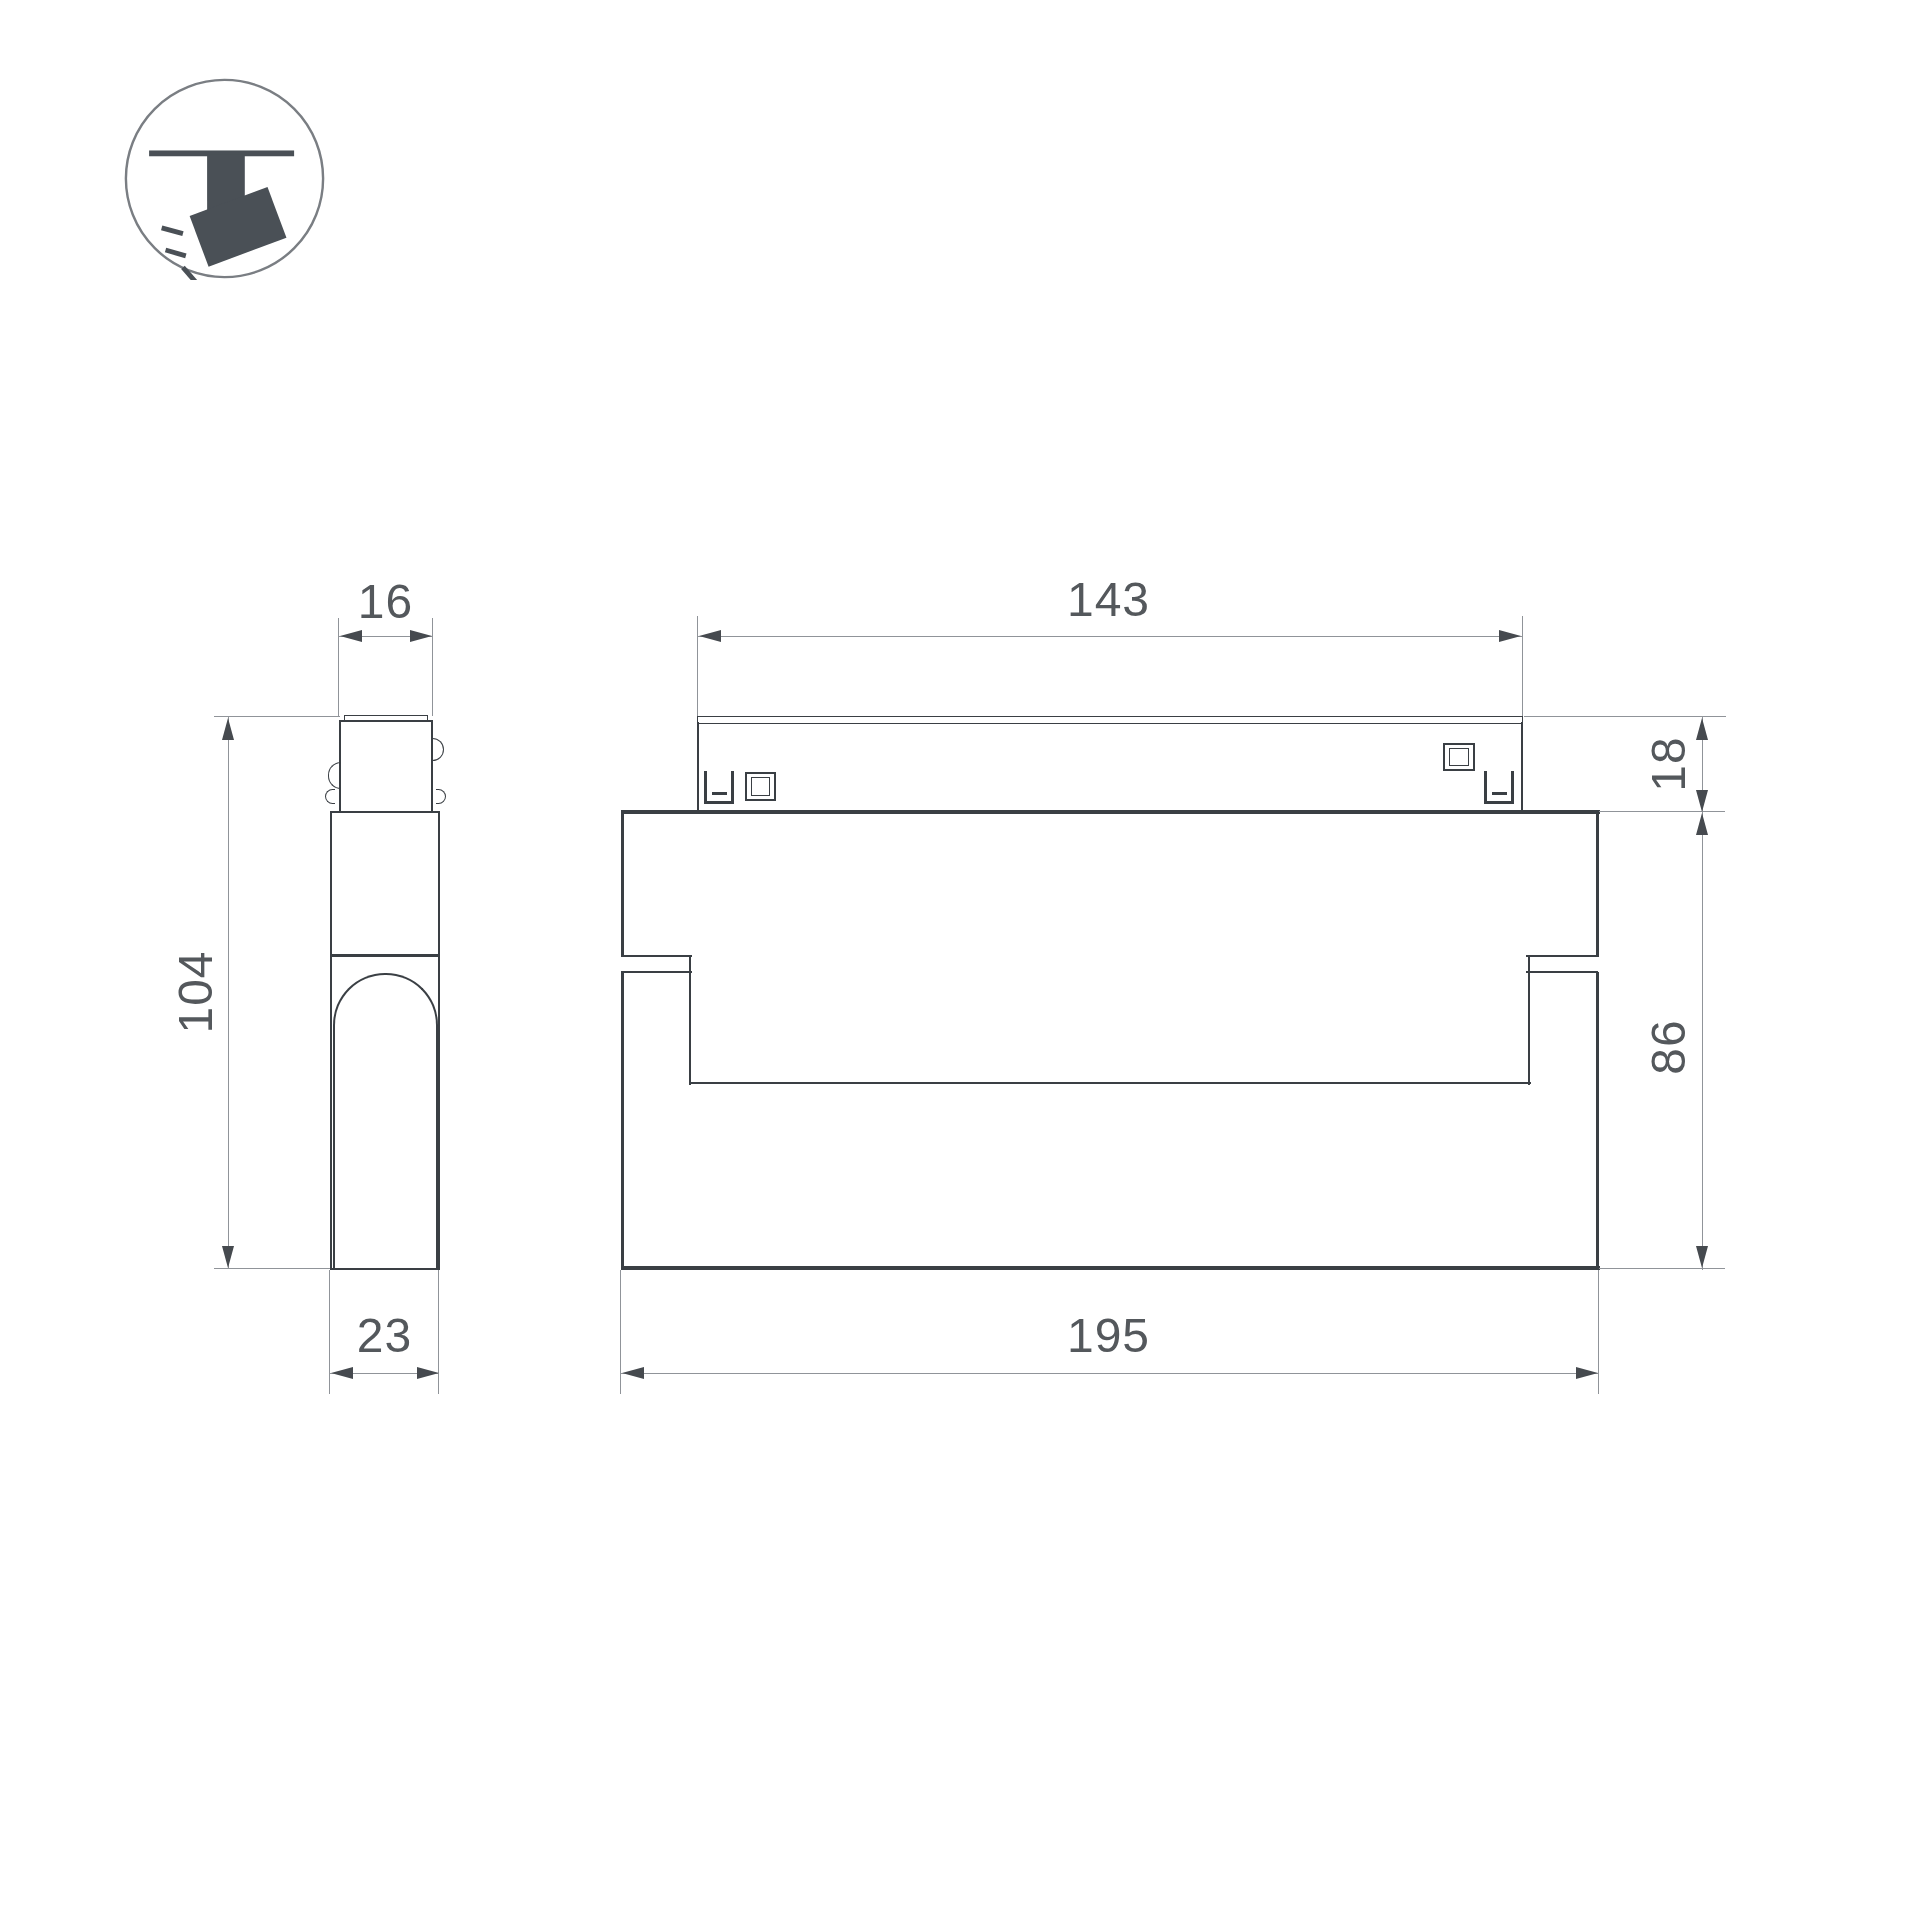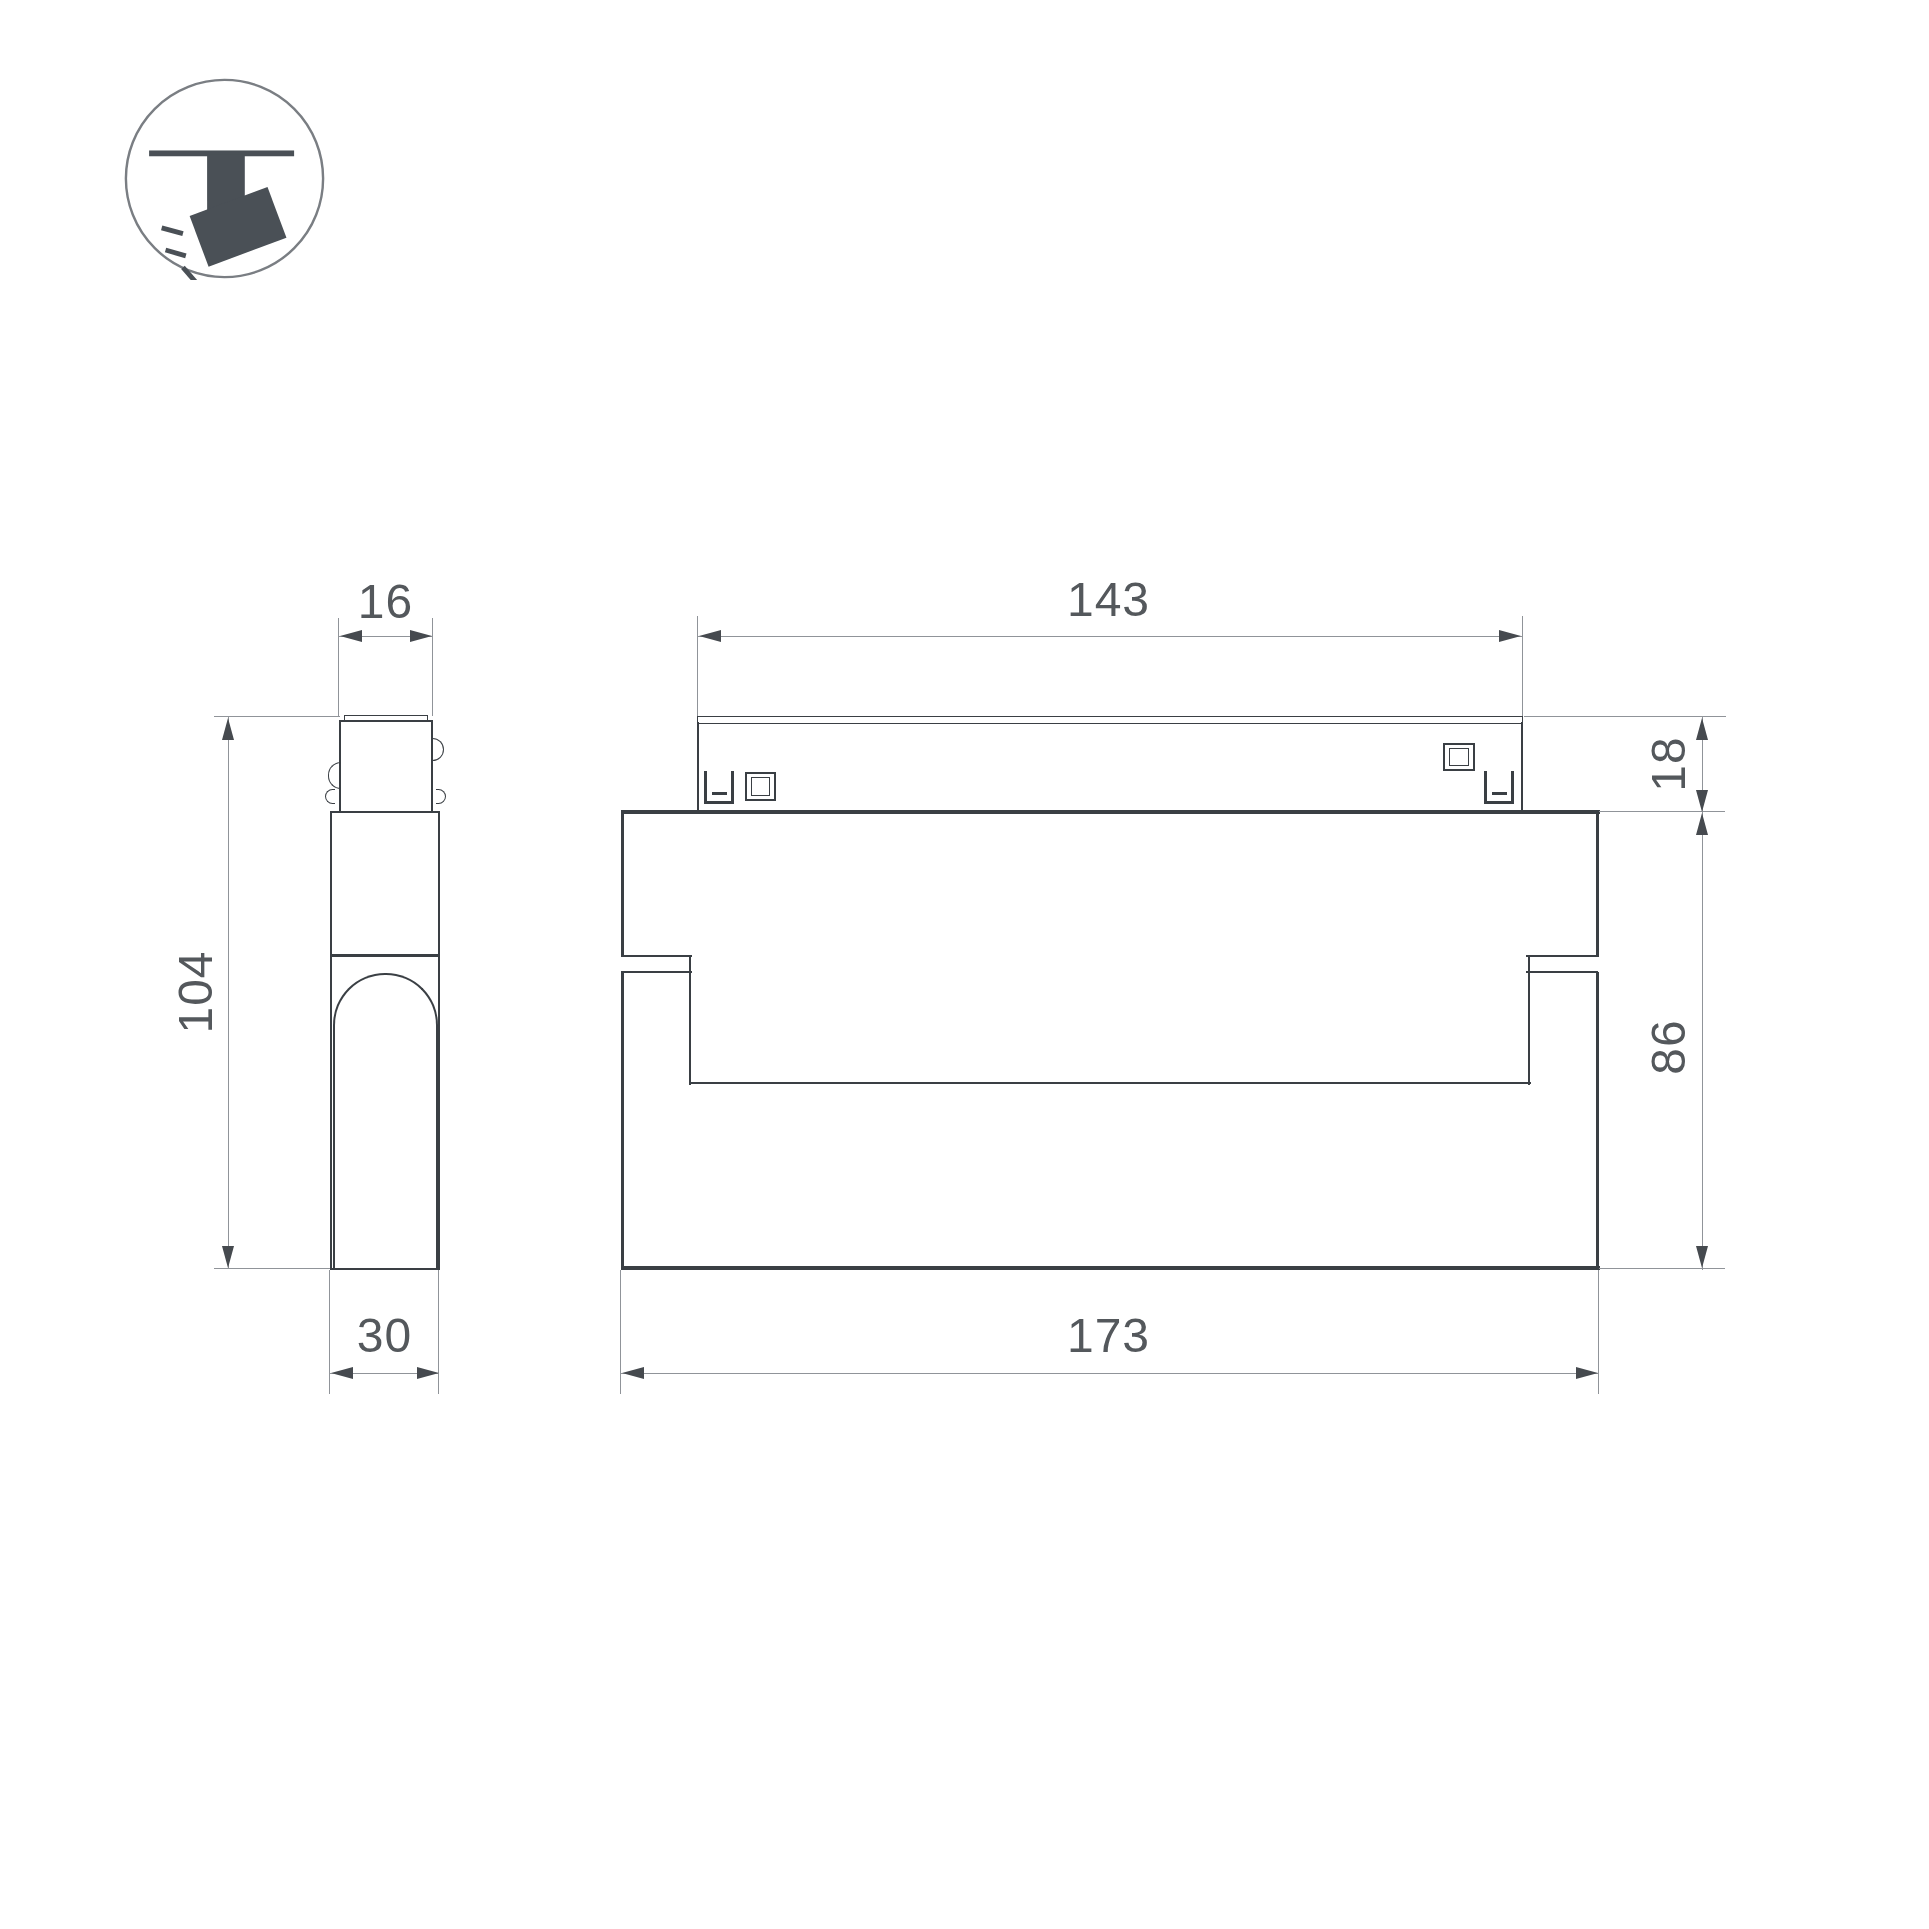--- a/index.html
+++ b/index.html
@@ -104,21 +104,21 @@
     <div class="arr arr-down" style="left:222px;top:1246px;"></div>
     <div class="dimlab rot" style="left:143px;top:969px;width:106px;">104</div>
   </div>
 
   <div>
     <div class="dln" style="left:329px;top:1270px;width:1.4px;height:124px;"></div>
     <div class="dln" style="left:438px;top:1270px;width:1.4px;height:124px;"></div>
     <div class="dln" style="left:330px;top:1373px;width:109px;height:1.4px;"></div>
     <div class="arr arr-left" style="left:331px;top:1367px;"></div>
     <div class="arr arr-right" style="left:417px;top:1367px;"></div>
-    <div class="dimlab" style="left:346px;top:1313px;width:77px;">30</div>
+    <div class="dimlab" style="left:346px;top:1313px;width:77px;">23</div>
   </div>
 
   <div>
     <div class="dln" style="left:697px;top:616px;width:1.4px;height:100px;"></div>
     <div class="dln" style="left:1522px;top:616px;width:1.4px;height:100px;"></div>
     <div class="dln" style="left:698px;top:636px;width:825px;height:1.4px;"></div>
     <div class="arr arr-left" style="left:699px;top:630px;"></div>
     <div class="arr arr-right" style="left:1499px;top:630px;"></div>
     <div class="dimlab" style="left:1060px;top:577px;width:97px;">143</div>
   </div>
@@ -139,17 +139,17 @@
     <div class="arr arr-down" style="left:1696px;top:1246px;"></div>
     <div class="dimlab rot" style="left:1616px;top:1024px;width:106px;">86</div>
   </div>
 
   <div>
     <div class="dln" style="left:620px;top:1270px;width:1.4px;height:124px;"></div>
     <div class="dln" style="left:1598px;top:1270px;width:1.4px;height:124px;"></div>
     <div class="dln" style="left:621px;top:1373px;width:978px;height:1.4px;"></div>
     <div class="arr arr-left" style="left:622px;top:1367px;"></div>
     <div class="arr arr-right" style="left:1576px;top:1367px;"></div>
-    <div class="dimlab" style="left:1060px;top:1313px;width:97px;">173</div>
+    <div class="dimlab" style="left:1060px;top:1313px;width:97px;">195</div>
   </div>
 
 </div>
 
 
 </body></html>

